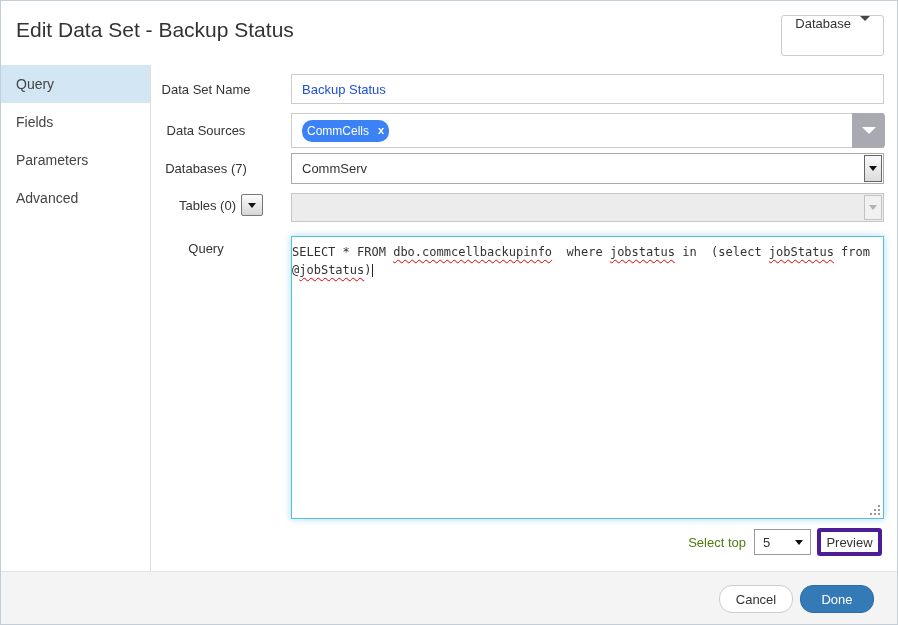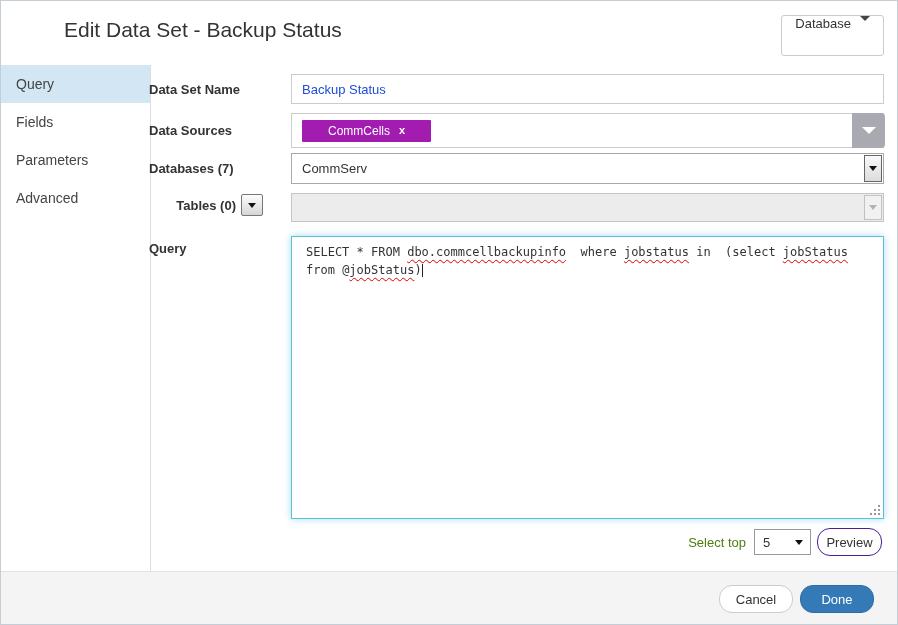--- a/index.html
+++ b/index.html
@@ -5,52 +5,52 @@
   * { margin:0; padding:0; box-sizing:border-box; }
   html,body { background:#fff; }
   body { font-family:"Liberation Sans", sans-serif; }
 
   .dialog {
     position:relative; width:898px; height:625px;
     border:1px solid #c3ced7; background:#fff; overflow:hidden;
   }
 
   
-  .title { position:absolute; left:15px; top:17px; font-size:21px; font-weight:400; color:#333;margin-left:48px; }
+  .title { position:absolute; left:15px; top:17px; font-size:21px; font-weight:400; color:#333; }
   .db-btn {
     position:absolute; right:13px; top:14px; height:41px; padding:0 13px;
     background:#fff; border:1px solid #ccc; border-radius:3px;
     font-family:"Liberation Sans", sans-serif; font-size:13px; color:#333; cursor:pointer;
     display:flex; align-items:flex-start; gap:9px;
   }
   .caret { display:inline-block; width:0; height:0; border-left:5px solid transparent;
     border-right:5px solid transparent; border-top:5px solid #444; }
 
   
   .sidebar { position:absolute; left:0; top:64px; width:150px; height:506px;
     border-right:1px solid #ddd; background:#fff; }
   .side-item { height:38px; line-height:38px; padding-left:15px; font-size:14px;
     color:#444; cursor:pointer; }
   .side-item.active { background:#d3e6f3; }
 
   
-  .lbl { position:absolute; left:148px; width:114px; text-align:left;
-    font-size:13px; font-weight:700; color:#333; }
+  .lbl { position:absolute; left:148px; width:114px; text-align:center;
+    font-size:13px; font-weight:400; color:#333; }
   .lbl-tables { display:flex; justify-content:flex-end; align-items:center; gap:5px; }
 
   
   .fld { position:absolute; left:290px; width:593px; background:#fff; }
 
   .input-name { top:73px; height:30px; border:1px solid #ccc; padding:0 10px;
     font-family:"Liberation Sans", sans-serif; font-size:13px; color:#1d4ed8; outline:none; }
 
   .ds-field { top:112px; height:35px; border:1px solid #ccc; display:flex;
     align-items:center; padding-left:10px; }
-  .tag { display:inline-flex; align-items:center; gap:9px; background:#a21caf;
-    border-radius:1px; padding:4px 26px; color:#fff; font-size:12px; cursor:default; }
+  .tag { display:inline-flex; align-items:center; gap:9px; background:#3b82f6;
+    border-radius:10px; padding:4px 5px; color:#fff; font-size:12px; cursor:default; }
   .tag-x { font-size:11px; font-weight:700; cursor:pointer; line-height:1; }
   .ds-btn { position:absolute; left:851px; top:112px; width:33px; height:35px;
     background:#a9a9b2; border:none; border-radius:0 4px 4px 0; cursor:pointer;
     display:flex; align-items:center; justify-content:center; }
   .ds-btn .chev { width:0; height:0; border-left:7px solid transparent;
     border-right:7px solid transparent; border-top:7px solid #fff; }
 
   .select-box { top:152px; height:31px; border:1px solid #a9a9a9; font-size:13px;
     color:#333; display:flex; align-items:center; padding-left:10px; cursor:pointer; }
   .sel-arrow { position:absolute; right:1px; top:1px; bottom:1px; width:18px;
@@ -65,39 +65,39 @@
 
   .mini-dd { width:22px; height:22px; border:1px solid #777; border-radius:2px;
     background:linear-gradient(#fdfdfd,#d6d6d6); display:inline-flex; align-items:center;
     justify-content:center; cursor:pointer; }
   .mini-dd .tri { width:0; height:0; border-left:4px solid transparent;
     border-right:4px solid transparent; border-top:5px solid #111; }
 
   
   .query-box { position:absolute; left:290px; top:235px; width:593px; height:283px;
     border:1px solid #5bc0de; box-shadow:0 0 7px rgba(91,192,222,.55);
-    background:#fff; padding:6px 14px; cursor:text; }
+    background:#fff; padding:6px 0; cursor:text; }
   .q-content { font-family:"DejaVu Sans Mono", monospace; font-size:12px;
     line-height:18px; color:#333; white-space:pre-wrap; word-break:normal; }
   .squiggle { text-decoration:underline wavy #e00000 1px; text-underline-offset:3px; }
   .q-caret { display:inline-block; width:1px; height:13px; background:#222;
     vertical-align:text-bottom; }
   .grip { position:absolute; right:2px; bottom:2px; }
 
   
   .select-top-label { position:absolute; left:625px; top:534px; width:120px;
     text-align:right; font-size:13px; color:#4d7c0f; }
   .top-select { position:absolute; left:753px; top:528px; width:57px; height:26px;
     background:#fff; border:1px solid #999; font-size:13px; color:#333;
     display:flex; align-items:center; padding-left:8px; cursor:pointer; }
   .top-select .tri { position:absolute; right:7px; width:0; height:0;
     border-left:4px solid transparent; border-right:4px solid transparent;
     border-top:5px solid #111; }
   .preview-btn { position:absolute; left:816px; top:527px; width:65px; height:28px;
-    background:#fff; border:1px solid #4c1d95; border-radius:13px;
+    background:#fff; border:4px solid #4c1d95; border-radius:3px;
     font-family:"Liberation Sans", sans-serif; font-size:13px; color:#333; cursor:pointer; }
 
   
   .footer { position:absolute; left:0; top:570px; width:100%; height:54px;
     background:#f4f4f4; border-top:1px solid #e3e3e3; }
   .btn { position:absolute; height:28px; border-radius:13px; font-family:"Liberation Sans", sans-serif;
     font-size:13px; cursor:pointer; }
   .btn-cancel { left:718px; top:584px; width:74px; background:#fff;
     border:1px solid #ccc; color:#333; }
   .btn-done { left:799px; top:584px; width:74px; background:#337ab7;

